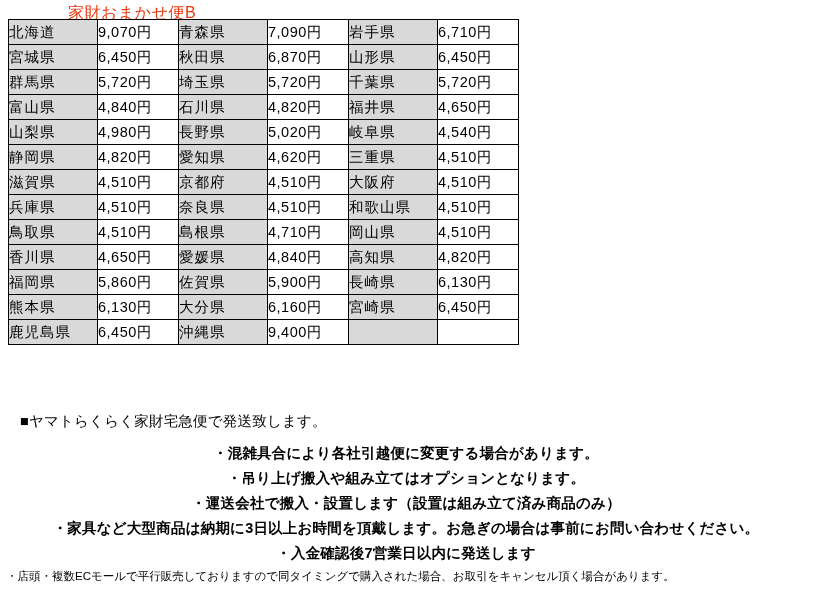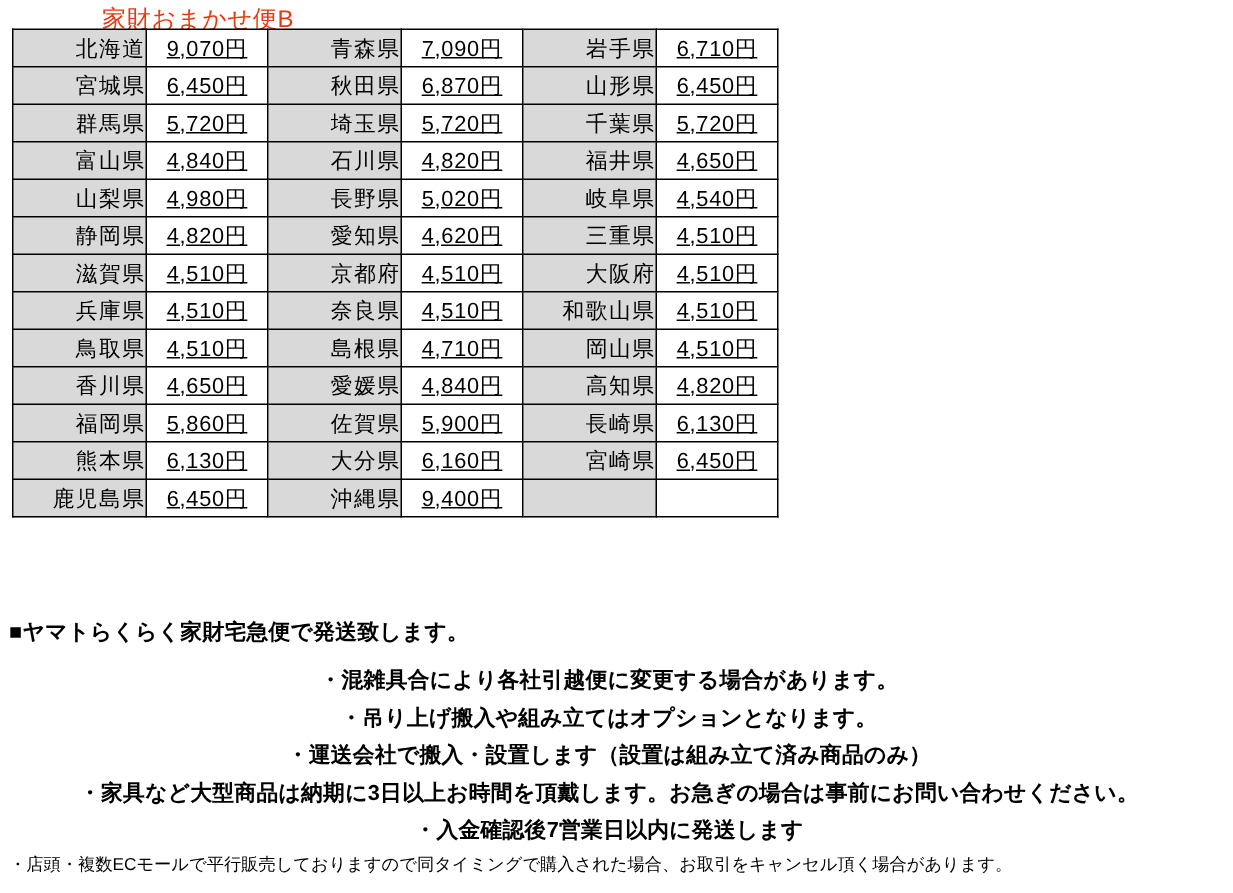--- a/index.html
+++ b/index.html
@@ -39,47 +39,46 @@
   }
   table.fee-table td {
     border: 1px solid #000000;
     height: 24px;
     font-size: 14.5px;
     padding: 0;
     vertical-align: middle;
   }
   td.pref {
     background: #d9d9d9;
-    text-align: right;
+    text-align: left;
     width: 88px;
     letter-spacing: 1px;
   }
   td.fee {
     background: #ffffff;
-    text-align: center;
+    text-align: left;
     width: 80px;
     letter-spacing: 0.5px;
-    text-decoration: underline;
   }
   td.empty {
     background: #d9d9d9;
   }
   td.empty-fee {
     background: #ffffff;
   }
   .notes {
     position: absolute;
     left: 6px;
     top: 412px;
     width: 800px;
   }
   .note-head {
     font-size: 14.5px;
-    font-weight: bold;
-    margin: 0 0 13px 0;
+    font-weight: normal;
+    margin: 0 0 13px 14px;
     letter-spacing: 0.2px;
     white-space: nowrap;
   }
   .note-line {
     font-size: 14.5px;
     font-weight: bold;
     margin: 0 0 6px 0;
     letter-spacing: 0.2px;
     white-space: nowrap;
     text-align: center;

